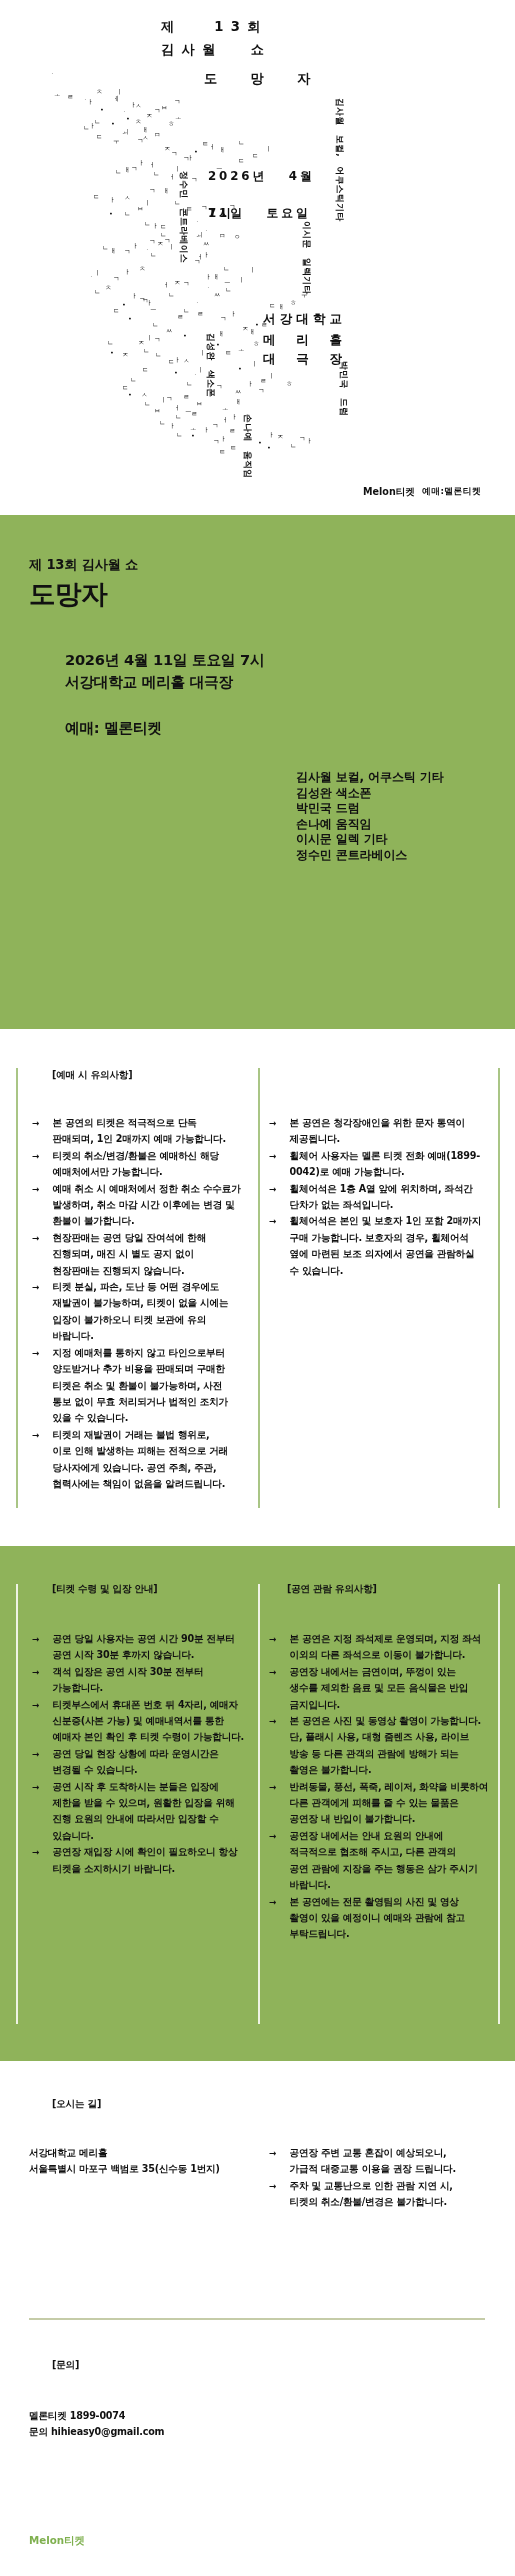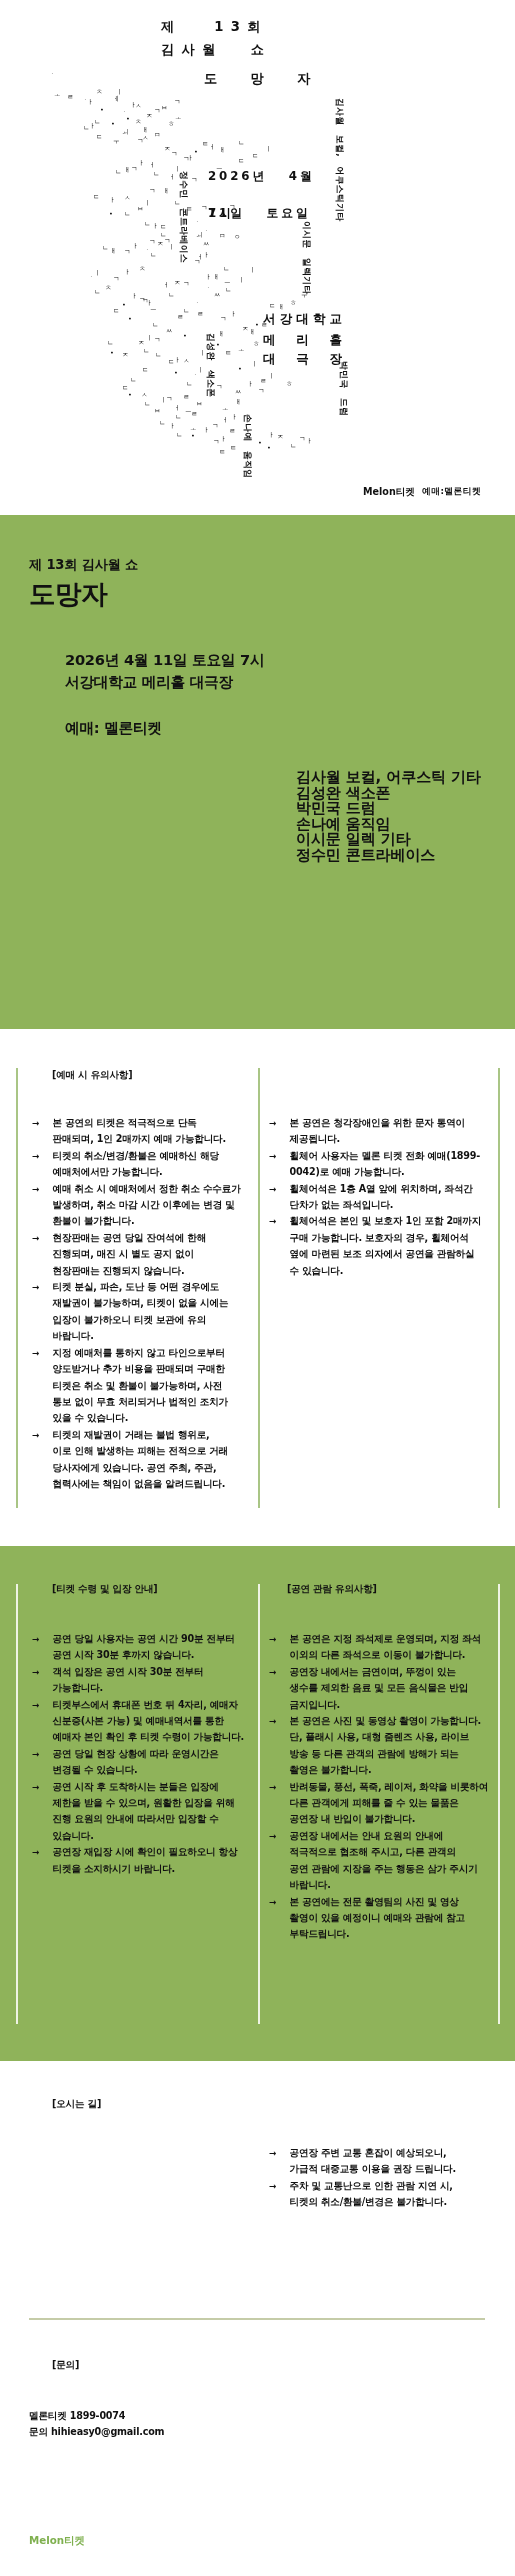--- a/index.html
+++ b/index.html
@@ -35,21 +35,21 @@
   .vtext { position: absolute; writing-mode: vertical-rl; text-orientation: sideways; font-size: 8.8px; font-weight: bold; line-height: 10.3px; word-spacing: 5.9px; letter-spacing: 0.4px; white-space: nowrap; }
   .glyph { position: absolute; font-size: 6.6px; line-height: 6.6px; color: #111; }
   .p-melon { position: absolute; left: 363px; top: 486px; font-size: 9.6px; font-weight: bold; line-height: 11.8px; white-space: nowrap; }
   .p-ticket { position: absolute; left: 422px; top: 486px; font-size: 8.8px; font-weight: bold; line-height: 11.8px; letter-spacing: 0.4px; white-space: nowrap; }
 
   
   .i-sub { position: absolute; left: 29px; top: 42px; font-size: 13.2px; font-weight: bold; line-height: 16px; letter-spacing: -0.2px; }
   .i-title { position: absolute; left: 29px; top: 63px; font-size: 26.5px; font-weight: bold; line-height: 32px; letter-spacing: -0.4px; }
   .i-line { position: absolute; left: 39px; font-size: 14.7px; font-weight: bold; line-height: 22px; letter-spacing: -0.3px; white-space: nowrap; margin-left: 26px; }
   .i-date { top: 134px; } .i-venue { top: 156px; } .i-tix { top: 202px; }
-  .i-members { position: absolute; left: 296px; top: 255px; font-size: 15px; font-weight: bold; line-height: 15.5px; letter-spacing: -0.1px; white-space: nowrap; }
+  .i-members { position: absolute; left: 296px; top: 255px; font-size: 12px; font-weight: bold; line-height: 15.5px; letter-spacing: -0.1px; white-space: nowrap; }
 
   
   .col-line { position: absolute; width: 1.5px; }
   #notice1 .col-line { top: 38px; height: 440px; background: var(--border-light); }
   #notice2 .col-line { top: 38px; height: 440px; background: var(--border-on-green); }
   .heading { position: absolute; font-size: 9.6px; font-weight: bold; line-height: 16px; letter-spacing: -0.2px; white-space: nowrap; }
   #notice1 .heading { top: 37px; }
   #notice2 .heading { top: 35px; }
   .h-left { left: 52px; } .h-right { left: 287px; }
   .bullets { position: absolute; top: 85px; width: 228px; }
@@ -532,20 +532,24 @@
           <div class="line">본 공연에는 전문 촬영팀의 사진 및 영상</div>
           <div class="line">촬영이 있을 예정이니 예매와 관람에 참고</div>
           <div class="line">부탁드립니다.</div>
         </div>
       </div>
     </div>
 </section>
 
 <section id="footer" class="sec">
   <div class="f-heading f-dir-h">[오시는 길]</div>
+  <div class="f-lines f-addr">
+      <div>서강대학교 메리홀</div>
+      <div>서울특별시 마포구 백범로 35(신수동 1번지)</div>
+    </div>
   <div class="f-bullets">
       <div class="bullet">
         <span class="arrow">→</span>
         <div class="lines">
           <div class="line">공연장 주변 교통 혼잡이 예상되오니,</div>
           <div class="line">가급적 대중교통 이용을 권장 드립니다.</div>
         </div>
       </div>
       <div class="bullet">
         <span class="arrow">→</span>

